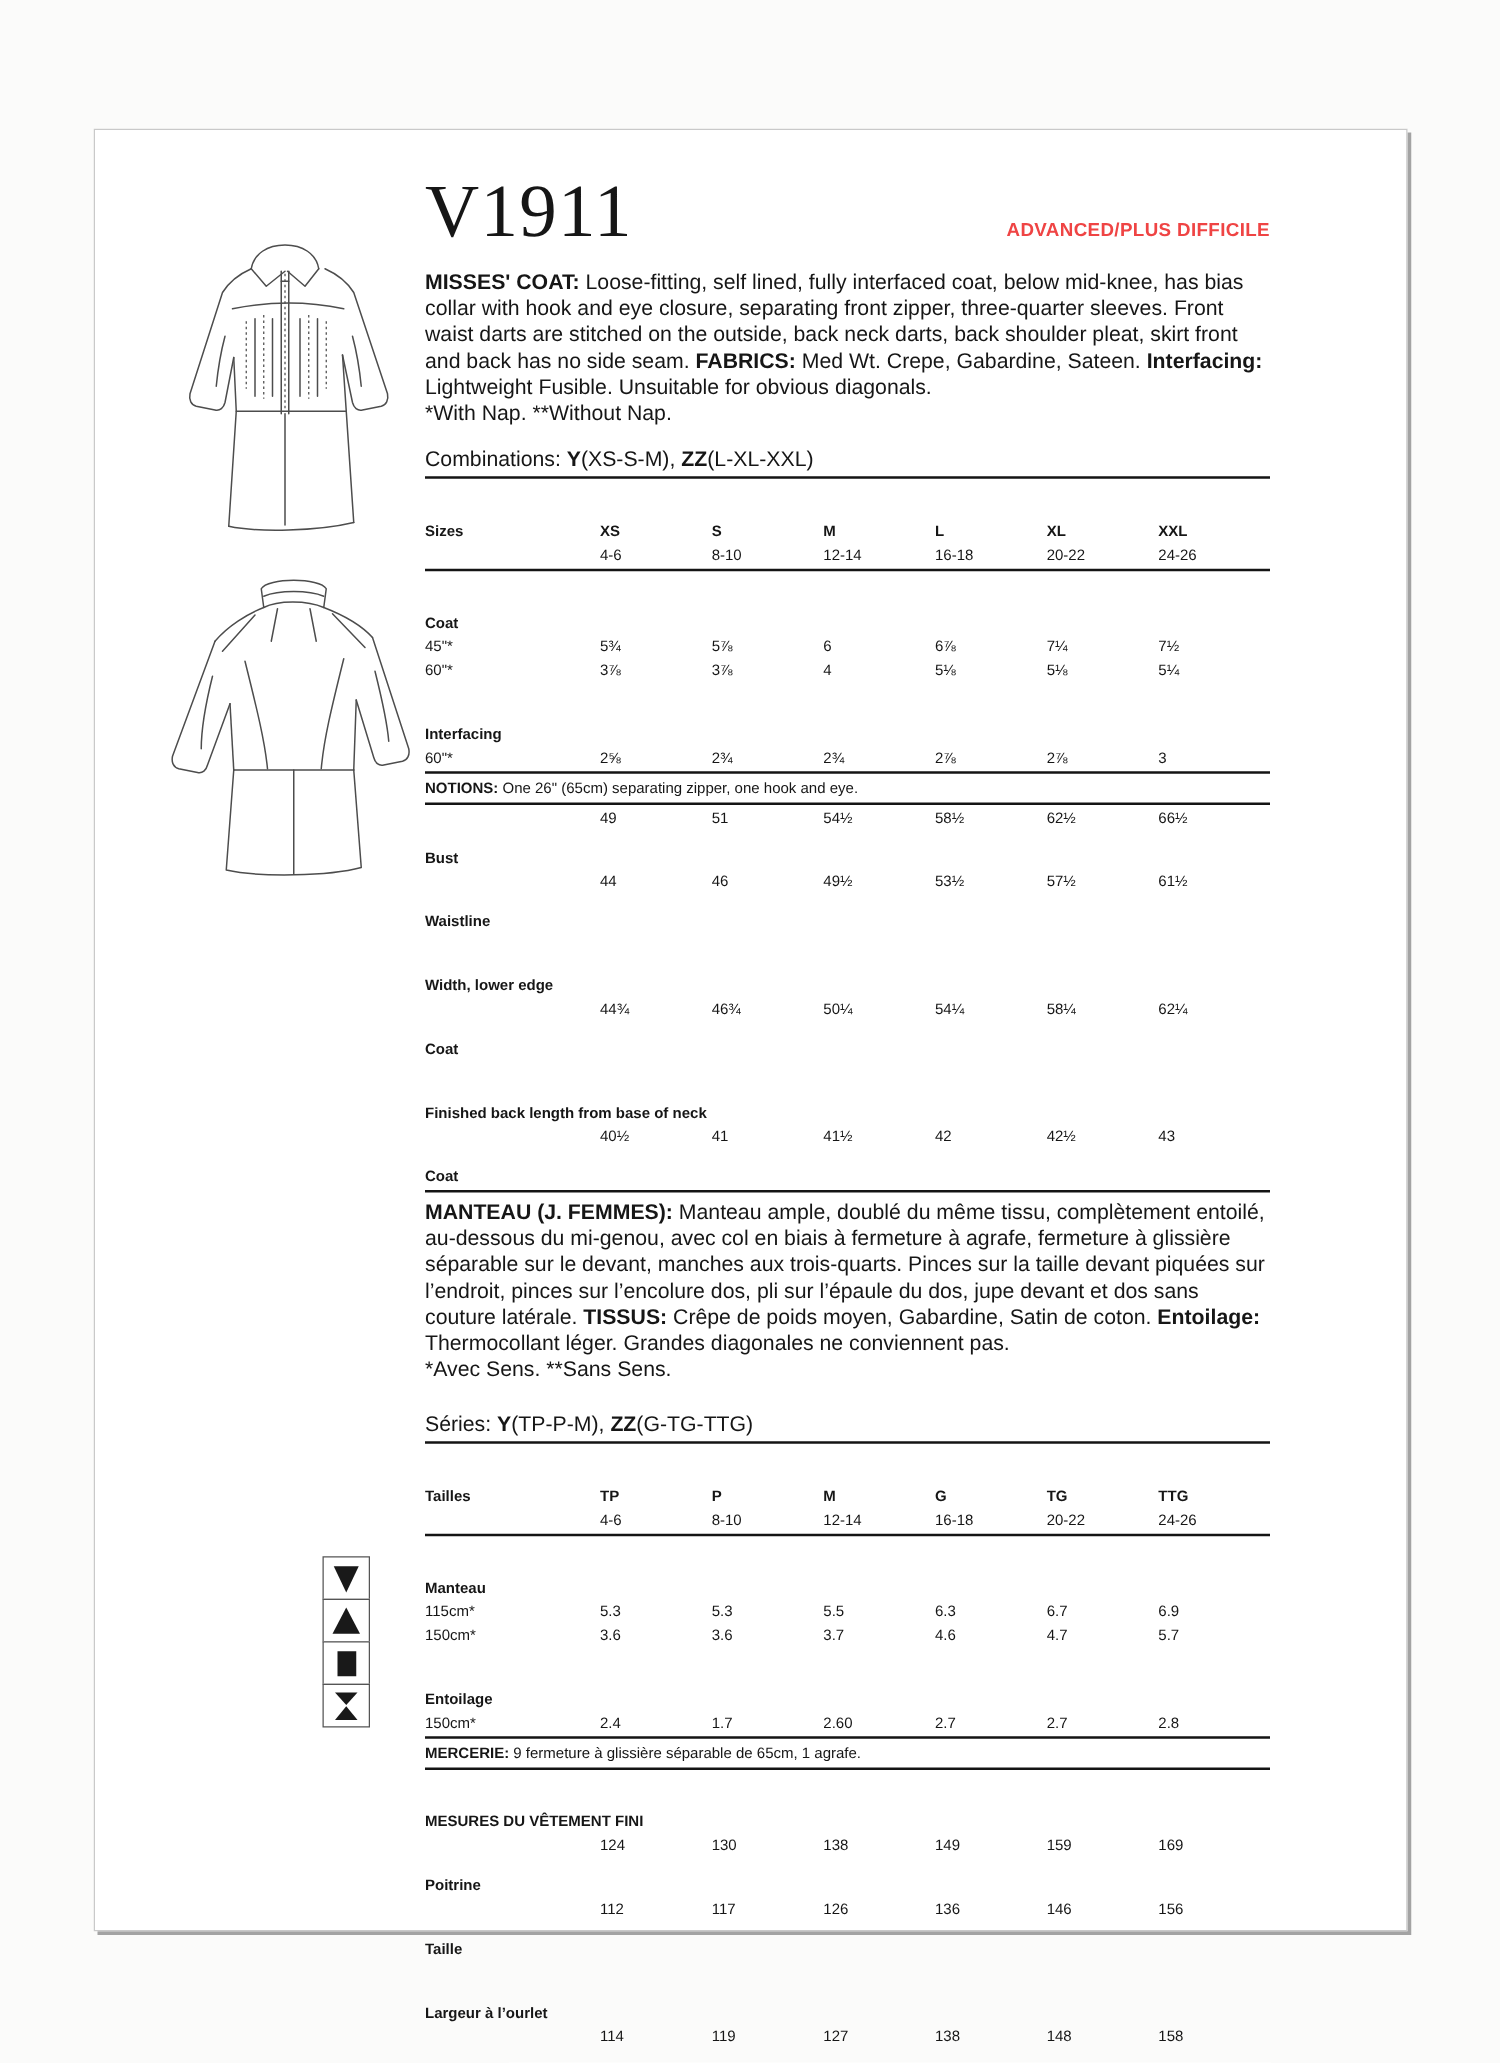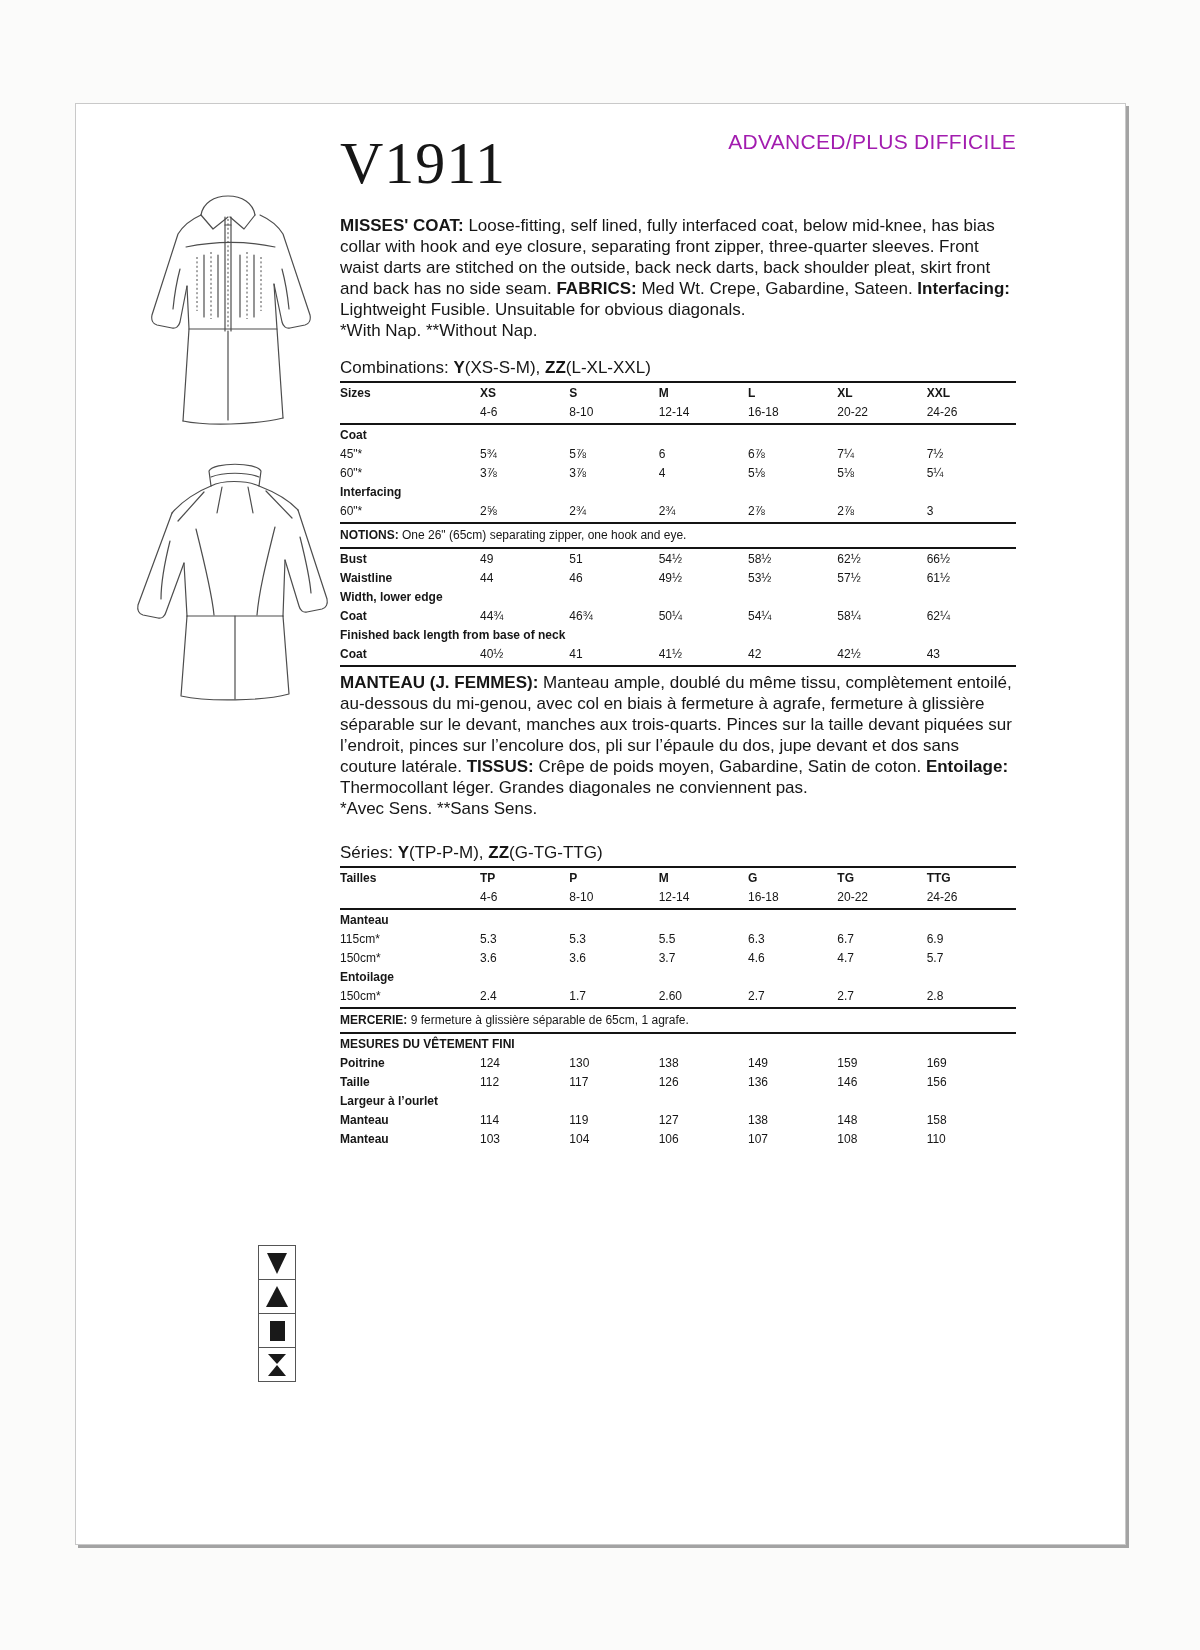--- a/index.html
+++ b/index.html
@@ -10,28 +10,28 @@
     color:#161616;
     -webkit-font-smoothing:antialiased;
   }
   .page{
     position:absolute;left:75px;top:103px;width:1049px;height:1440px;
     background:#ffffff;border:1px solid #c9c9c9;
     box-shadow:3px 3px 0 #a3a3a3;
   }
   
   .main{position:absolute;left:264px;top:26px;width:676px;}
-  .masthead{display:flex;justify-content:space-between;align-items:flex-start;height:72px;}
+  .masthead{display:flex;justify-content:space-between;align-items:flex-end;height:72px;}
   .pattern-number{
     font-family:"Liberation Serif",serif;font-weight:400;
     font-size:60px;line-height:66px;letter-spacing:1px;
   }
-  .difficulty{font-size:21px;letter-spacing:.3px;color:#a21caf;padding-bottom:9px;}
+  .difficulty{font-size:15px;letter-spacing:.3px;color:#ef4444;padding-bottom:9px;font-weight:bold;}
   .para{font-size:17px;line-height:21px;white-space:pre-wrap;margin-top:13px;}
-  .b{font-weight:bold;}
+  .b{font-weight:bold;margin-top:32px;}
   .combo{font-size:17px;line-height:20px;margin:17px 0 3px;}
   .combo-fr{margin-top:24px;}
   
   .ptable{font-size:12px;}
   .trow{display:grid;grid-template-columns:140px repeat(6,1fr);line-height:19px;}
   .trow .cell{white-space:nowrap;overflow:visible;}
   .rule{border-top:2px solid #141414;margin:1px 0;}
   .note{line-height:21px;padding:0;}
   .section-row{line-height:19px;}
   

